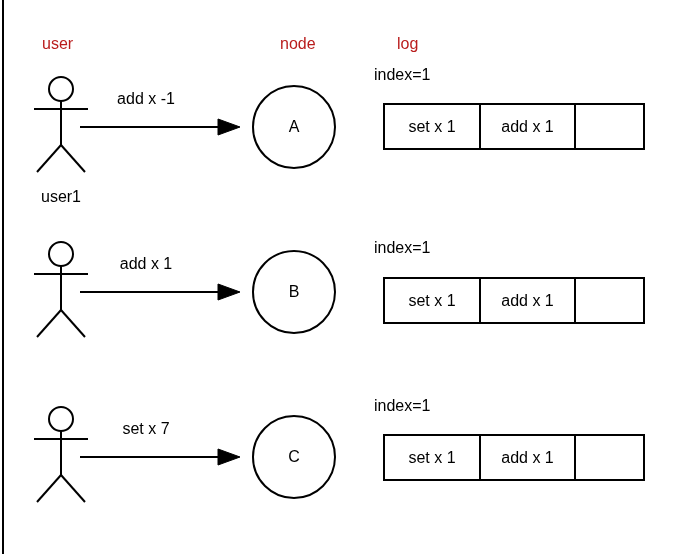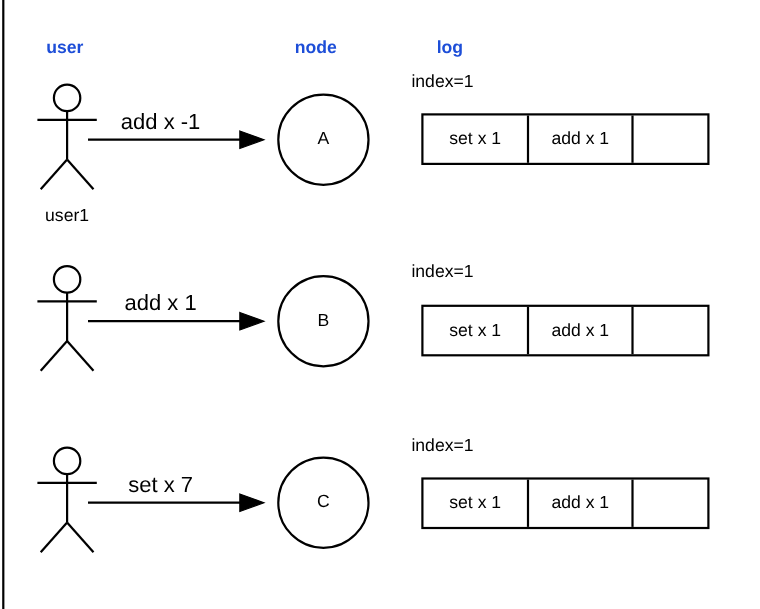--- a/index.html
+++ b/index.html
@@ -10,40 +10,40 @@
     font-family:"Liberation Sans", sans-serif;
     color:#000000;
     overflow:hidden;
   }
   .left-border {
     position:absolute; left:2px; top:0; width:2px; height:554px;
     background:#000000;
   }
   .col-header {
     position:absolute; top:35px;
-    font-size:16px; font-weight:bold; color:#1d4ed8;
+    font-size:16px; font-weight:normal; color:#b91c1c;
     white-space:nowrap;
   }
   .hdr-user { left:42px; }
-  .hdr-node { left:268px; }
+  .hdr-node { left:280px; }
   .hdr-log  { left:397px; }
 
   .row { position:absolute; left:0; width:691px; height:165px; }
 
   .actor-svg { position:absolute; left:31px; top:15px; width:60px; height:100px; }
   .actor-svg line, .actor-svg circle { stroke:#000000; stroke-width:2; fill:none; }
 
   .actor-name {
     position:absolute; left:11px; top:128px; width:100px;
     text-align:center; font-size:16px; white-space:nowrap;
   }
 
   .msg-label {
-    position:absolute; left:90px; top:40px; width:112px;
-    text-align:center; font-size:20px; white-space:nowrap;
+    position:absolute; left:90px; top:30px; width:112px;
+    text-align:center; font-size:16px; white-space:nowrap;
   }
 
   .arrow-svg { position:absolute; left:78px; top:55px; width:166px; height:24px; }
   .arrow-svg line { stroke:#000000; stroke-width:2; }
   .arrow-svg polygon { fill:#000000; stroke:#000000; }
 
   .node-circle {
     position:absolute; left:252px; top:25px;
     width:84px; height:84px;
     border:2px solid #000000; border-radius:50%;

